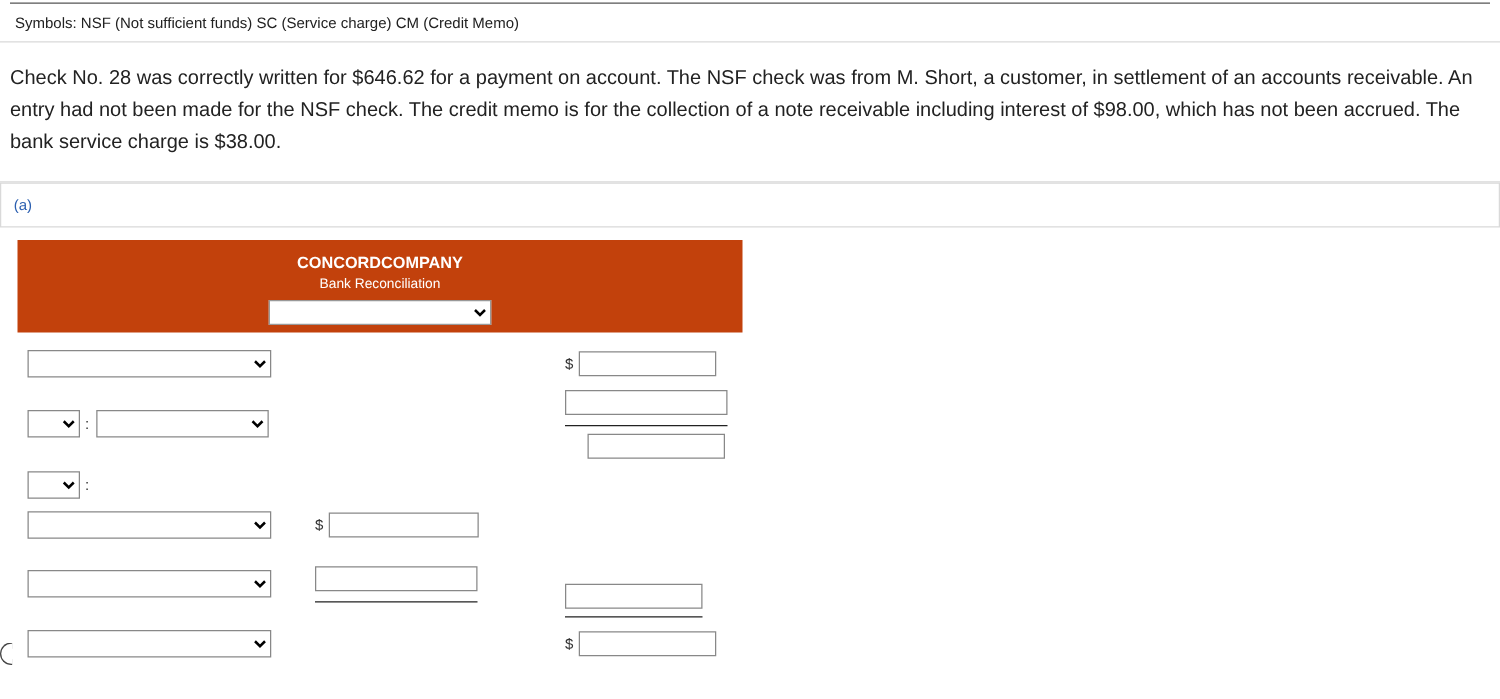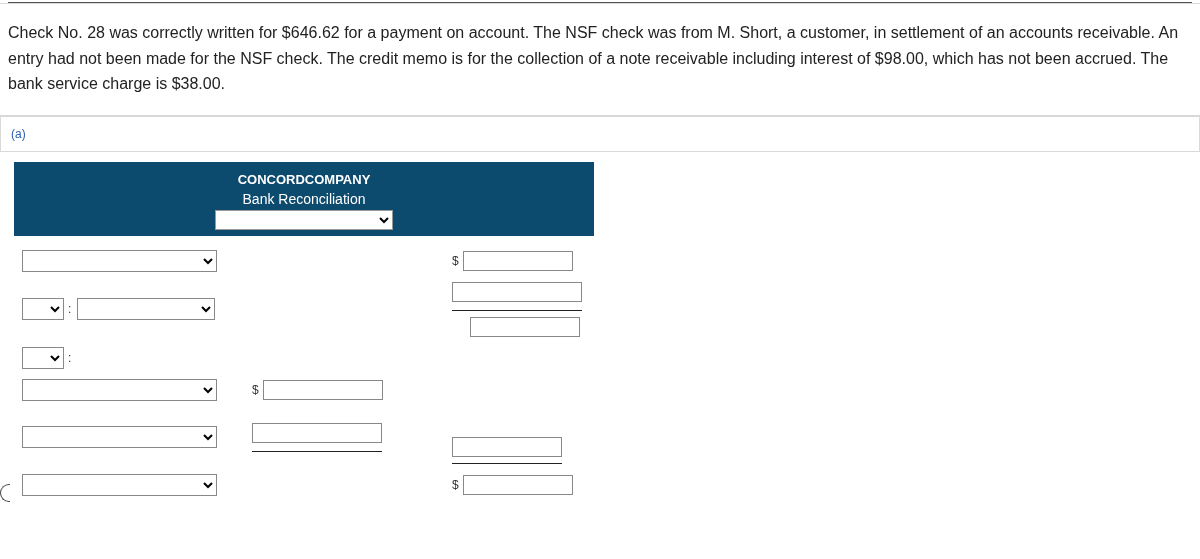--- a/index.html
+++ b/index.html
@@ -45,29 +45,29 @@
     font-size: 12px;
     color: #222;
   }
   .instruction .red { color: #d22; font-style: italic; }
 
   .recon-wrap {
     margin: 10px 0 0 14px;
     width: 580px;
   }
   .header-band {
-    background: #0c4a6e;
+    background: #c2410c;
     color: #fff;
     text-align: center;
     padding: 10px 0 8px 0;
     position: relative;
     height: 74px;
   }
   .header-band .line1 { font-weight: bold; font-size: 13px; }
-  .header-band .line2 { font-size: 14px; margin-top: 4px; }
+  .header-band .line2 { font-size: 11px; margin-top: 4px; }
   .header-select {
     position: absolute;
     left: 50%;
     transform: translateX(-50%);
     bottom: 6px;
     width: 178px;
     height: 20px;
     border: 1px solid #999;
     background: #fff;
     font-size: 11px;
@@ -119,20 +119,21 @@
     border-bottom-left-radius:10px;
     background:#fff;
   }
   .recon-outer { position:relative; }
 </style>
 </head>
 <body>
 
 <div class="page">
   <div class="top-line"></div>
+  <div class="symbols-row">Symbols: NSF (Not sufficient funds) SC (Service charge) CM (Credit Memo)</div>
 
   <div class="divider"></div>
 
   <div class="paragraph">Check No. 28 was correctly written for $646.62 for a payment on account. The NSF check was from M. Short, a customer, in settlement of an accounts receivable. An entry had not been made for the NSF check. The credit memo is for the collection of a note receivable including interest of $98.00, which has not been accrued. The bank service charge is $38.00.</div>
 
   <div class="divider"></div>
 
   <div class="section-a">
     <div class="section-a-label">(a)</div>
   </div>

